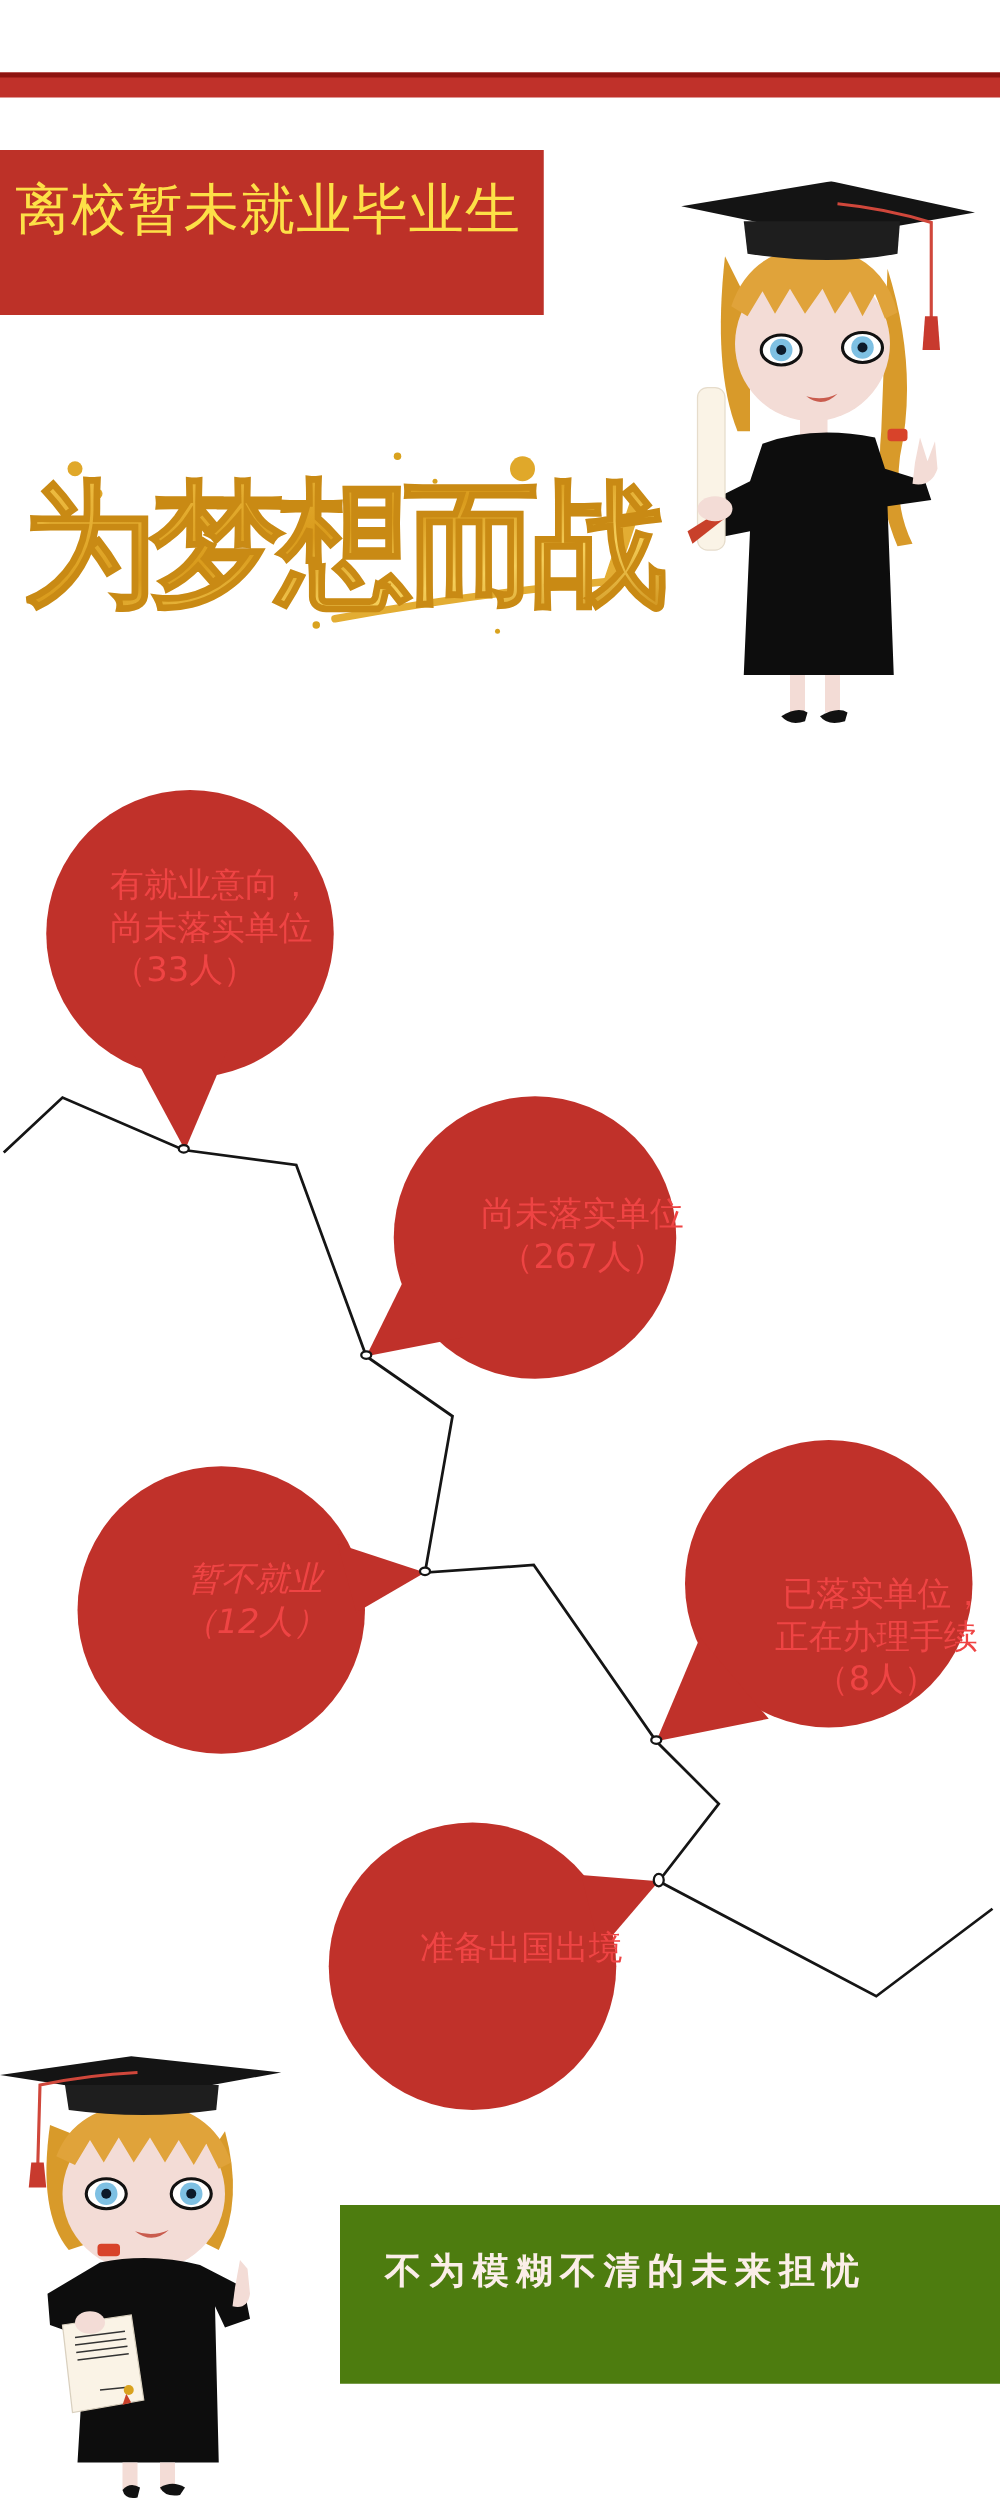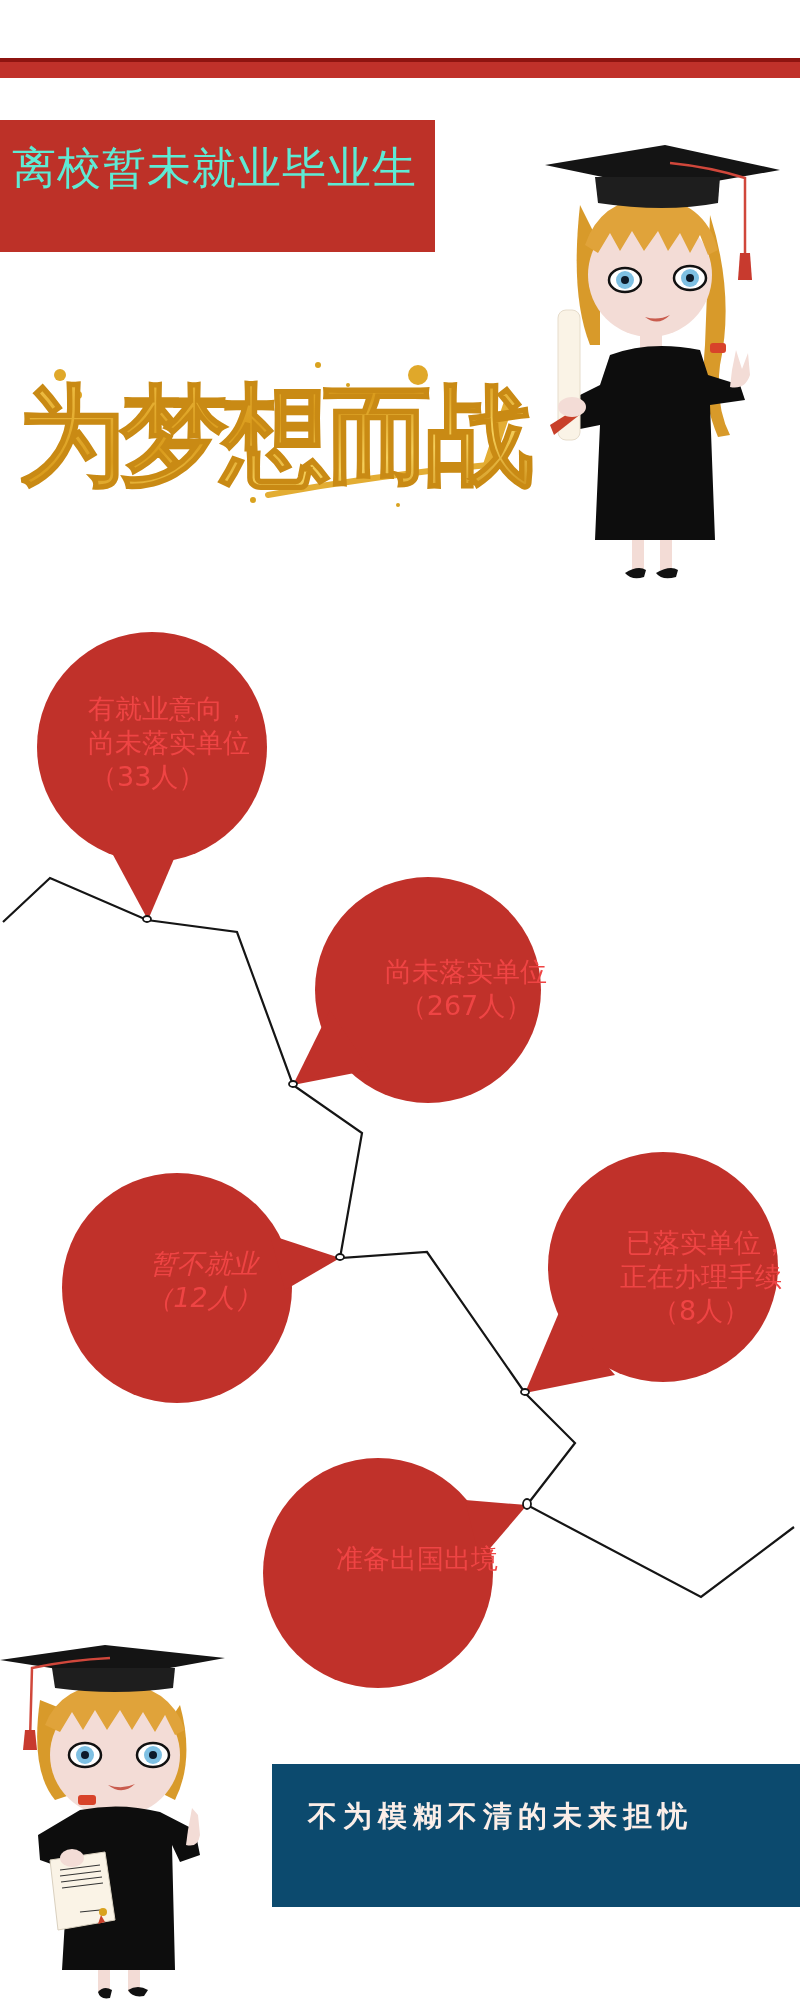--- a/index.html
+++ b/index.html
@@ -11,41 +11,41 @@
   .top-bar {
     position: absolute; left: 0; top: 58px; width: 800px; height: 20px;
     background: #c0312a; border-top: 4px solid #8e1410; box-sizing: border-box;
   }
   .title-box {
     position: absolute; left: 0; top: 120px; width: 435px; height: 132px;
     background: #bd3128;
   }
   .title-text {
     position: absolute; left: 12px; top: 22px;
-    font-size: 44px; line-height: 52px; color: #5eead4; letter-spacing: 1px;
+    font-size: 44px; line-height: 52px; color: #fde047; letter-spacing: 1px;
     font-family: "DejaVu Sans", sans-serif; font-weight: normal;
     white-space: nowrap;
   }
   .slogan {
     position: absolute; left: 18px; top: 345px; width: 540px; height: 170px;
   }
   .slogan svg { position: absolute; left: 0; top: 0; }
   .girl { position: absolute; }
   .girl-top { left: 540px; top: 145px; width: 240px; height: 445px; }
   .girl-bottom { left: 0; top: 1630px; width: 230px; height: 370px; }
   .zigzag { position: absolute; left: 0; top: 0; width: 800px; height: 2000px; pointer-events: none; }
   .bubble-text {
     position: absolute; color: #ef4444; text-align: center;
     font-size: 27px; line-height: 34px; white-space: nowrap;
     font-family: "DejaVu Sans", sans-serif;
     margin-left: 36px;
   }
   .bottom-box {
     position: absolute; left: 272px; top: 1764px; width: 528px; height: 143px;
-    background: #0c4a6e;
+    background: #4d7c0f;
   }
   .bottom-line {
     position: absolute; left: 36px; color: #fbeee8;
     font-size: 29px; line-height: 36px; font-weight: bold; letter-spacing: 6px;
     font-family: "DejaVu Serif", serif; white-space: nowrap;
   }
   .bottom-line.l1 { top: 34px; }
   .bottom-line.l2 { top: 80px; }
 </style>
 </head>
@@ -170,21 +170,21 @@
 <div class="bubble-text" style="left:340px; top:955px; width:180px;">
   <div>尚未落实单位</div>
   <div>（267人）</div>
 </div>
 
 <div class="bubble-text" style="left:88px; top:1247px; width:160px;font-style:italic;">
   <div>暂不就业</div>
   <div>（12人）</div>
 </div>
 
-<div class="bubble-text" style="left:570px; top:1226px; width:190px;">
+<div class="bubble-text" style="left:570px; top:1259px; width:190px;">
   <div style="padding-left:12px;">已落实单位，</div>
   <div>正在办理手续</div>
   <div>（8人）</div>
 </div>
 
 <div class="bubble-text" style="left:286px; top:1542px; width:190px;">
   <div>准备出国出境</div>
 </div>
 
 <div class="girl girl-bottom">

